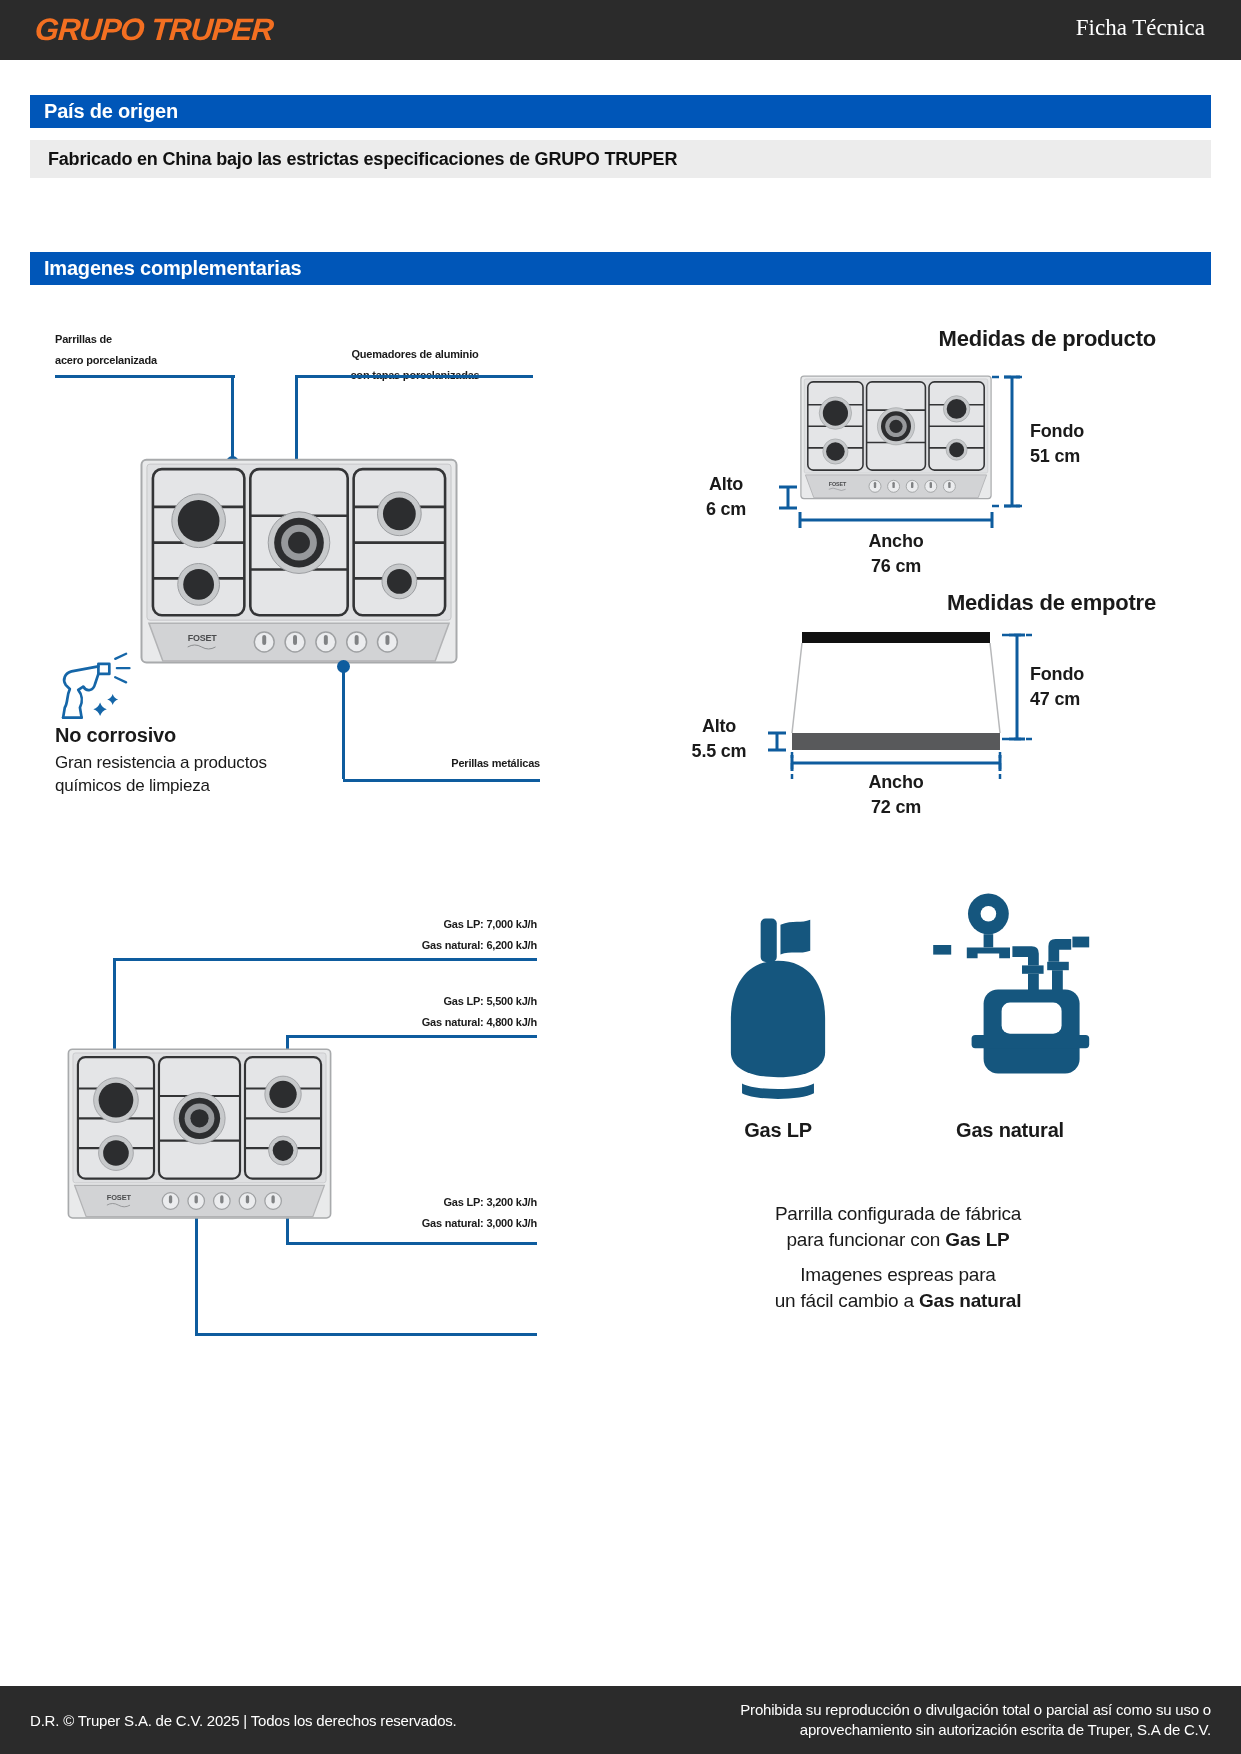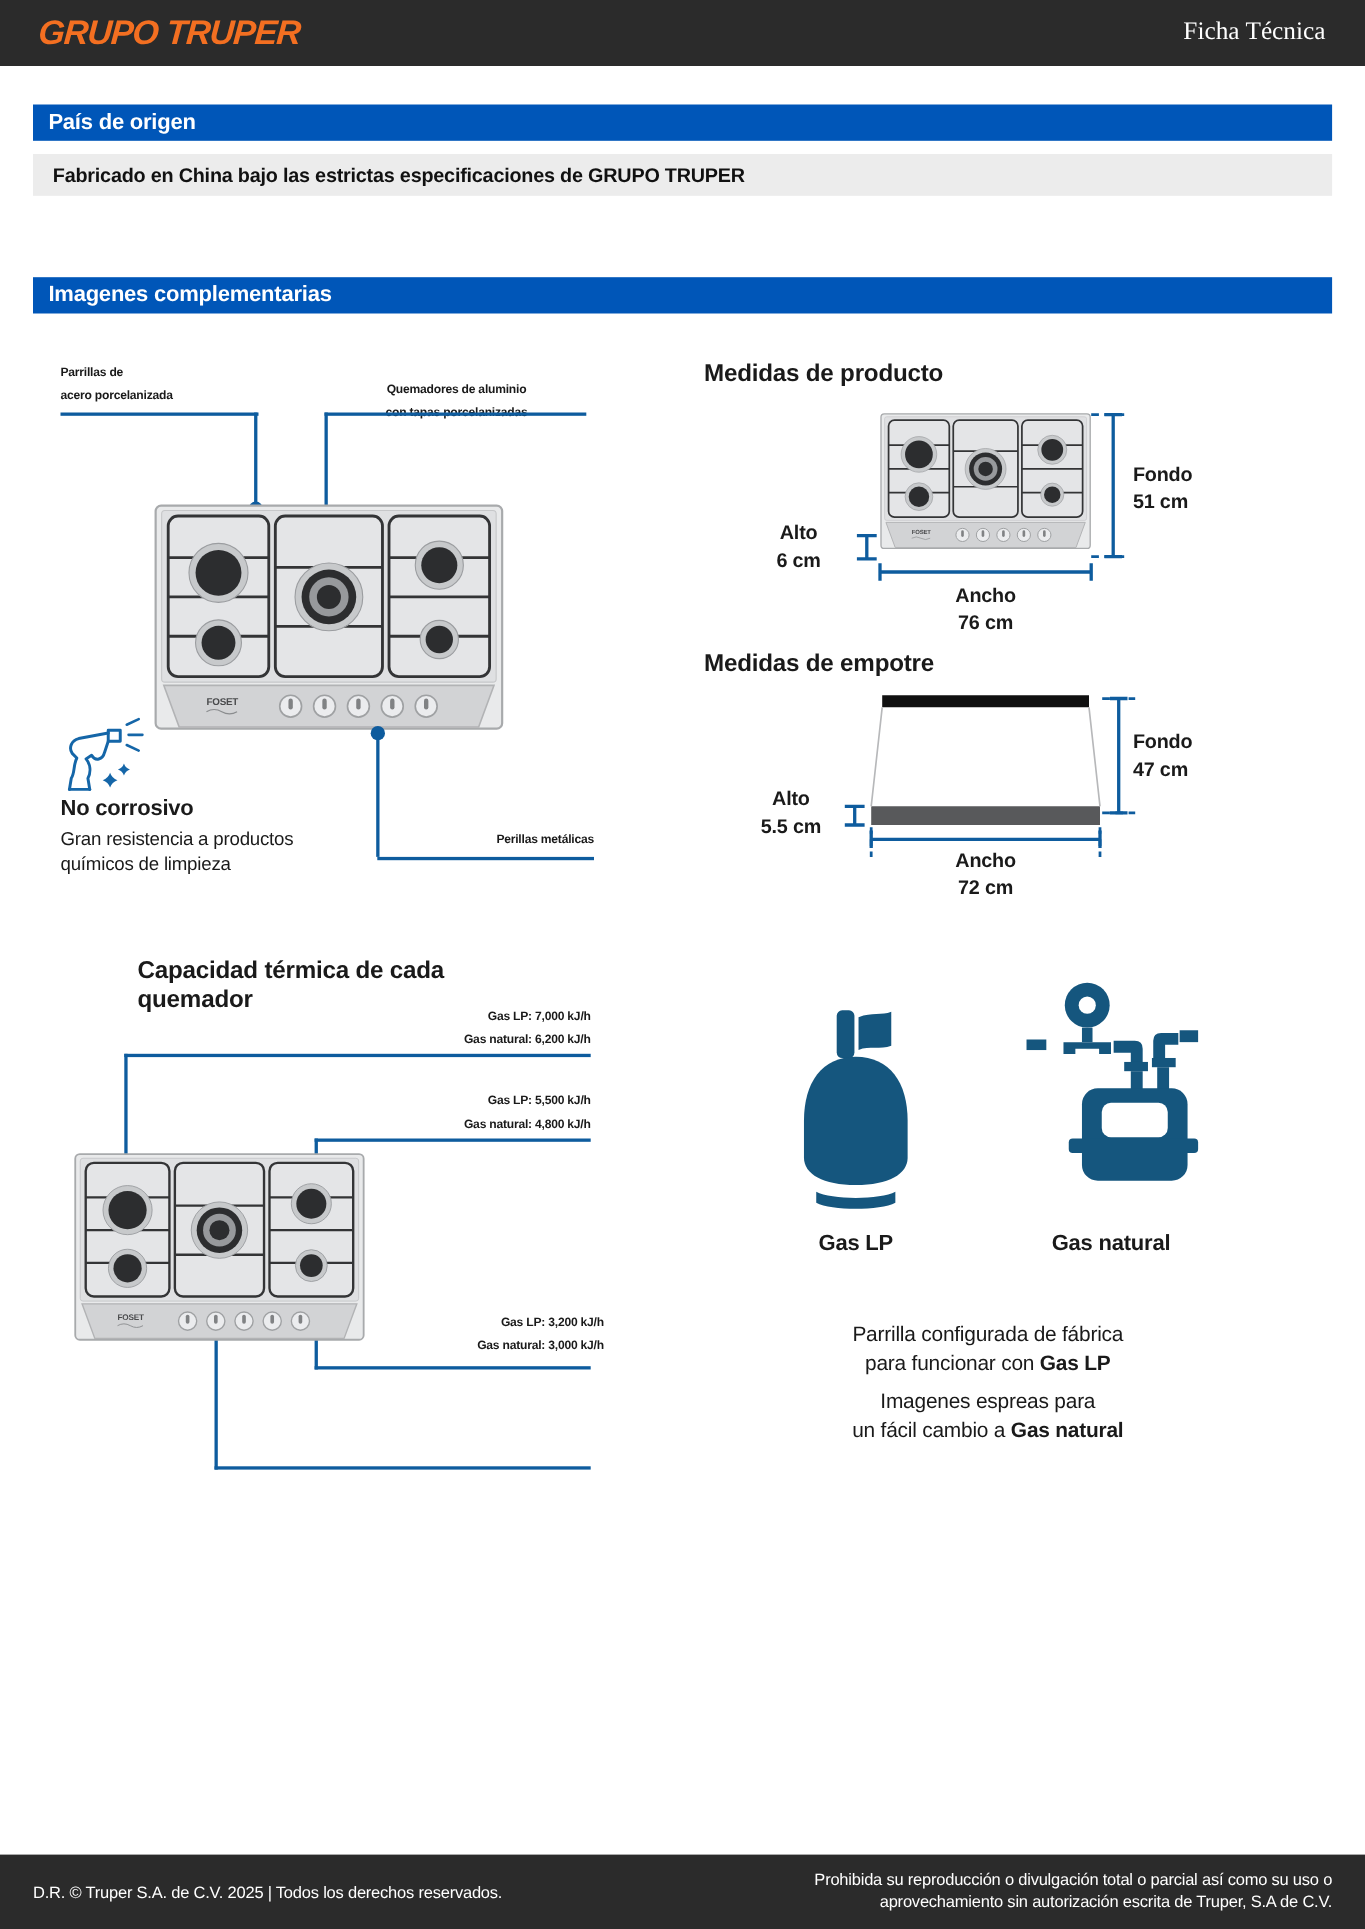--- a/index.html
+++ b/index.html
@@ -27,21 +27,21 @@
   .bluebar{position:absolute;left:30px;width:1181px;height:33px;background:var(--accent-blue);
         color:#fff;font-weight:bold;font-size:20px;line-height:33px;padding-left:14px;}
   .graybar{position:absolute;left:30px;top:140px;width:1181px;height:38px;background:#ececec;
         font-weight:bold;font-size:18px;line-height:38px;padding-left:18px;color:#111;}
   
   .callout{position:absolute;font-weight:bold;font-size:11px;line-height:21px;}
   .callout.center{text-align:center;}
   .callout.right{text-align:right;}
   .big-label{position:absolute;font-weight:bold;font-size:20px;}
   .body-text{position:absolute;font-size:17px;line-height:23px;}
-  .fig-title{position:absolute;font-weight:bold;font-size:22px;text-align:left;}
+  .fig-title{position:absolute;font-weight:bold;font-size:22px;text-align:right;}
   .dim-label{position:absolute;font-weight:bold;font-size:18px;line-height:25px;}
   .dim-label.center{text-align:center;}
   .gas-label{position:absolute;font-weight:bold;font-size:20px;text-align:center;}
   .para{position:absolute;font-size:19px;line-height:26px;text-align:center;}
   
   .ln{position:absolute;background:var(--line-blue);}
   .dot{position:absolute;width:13px;height:13px;border-radius:50%;background:var(--line-blue);}
   svg{position:absolute;overflow:visible;}
   svg.inline-def{position:static;width:0;height:0;}
   .st{stroke:var(--line-blue);}
@@ -211,39 +211,38 @@
   <div class="dim-label center" style="left:676px;top:714px;width:86px">
     <span class="thermal-line">Alto</span>
     <span class="thermal-line">5.5 cm</span>
   </div>
   <div class="dim-label center" style="left:808px;top:770px;width:176px">
     <span class="thermal-line">Ancho</span>
     <span class="thermal-line">72 cm</span>
   </div>
 
   
-  <div class="fig-title" style="left:125px;top:869px;width:360px">Capacidad térmica de cada quemador</div>
 
   <div class="callout right" style="left:280px;top:914px;width:257px">
     <span class="thermal-line">Gas LP: 7,000 kJ/h</span>
     <span class="thermal-line">Gas natural: 6,200 kJ/h</span>
   </div>
   <div class="ln" style="left:113px;top:958px;width:424px;height:3px"></div>
   <div class="ln" style="left:113px;top:958px;width:3px;height:105px"></div>
   <div class="dot" style="left:108px;top:1053px"></div>
 
   <div class="callout right" style="left:280px;top:991px;width:257px">
     <span class="thermal-line">Gas LP: 5,500 kJ/h</span>
     <span class="thermal-line">Gas natural: 4,800 kJ/h</span>
   </div>
   <div class="ln" style="left:286px;top:1035px;width:251px;height:3px"></div>
   <div class="ln" style="left:286px;top:1035px;width:3px;height:32px"></div>
   <div class="dot" style="left:281px;top:1060px"></div>
 
-  <div class="callout right" style="left:292px;top:1192px;width:257px">
+  <div class="callout right" style="left:280px;top:1192px;width:257px">
     <span class="thermal-line">Gas LP: 3,200 kJ/h</span>
     <span class="thermal-line">Gas natural: 3,000 kJ/h</span>
   </div>
   <div class="ln" style="left:286px;top:1176px;width:3px;height:69px"></div>
   <div class="ln" style="left:286px;top:1242px;width:251px;height:3px"></div>
   <div class="dot" style="left:281px;top:1170px"></div>
 
   <div class="ln" style="left:195px;top:1148px;width:3px;height:188px"></div>
   <div class="ln" style="left:195px;top:1333px;width:342px;height:3px"></div>
   <div class="dot" style="left:190px;top:1142px"></div>

